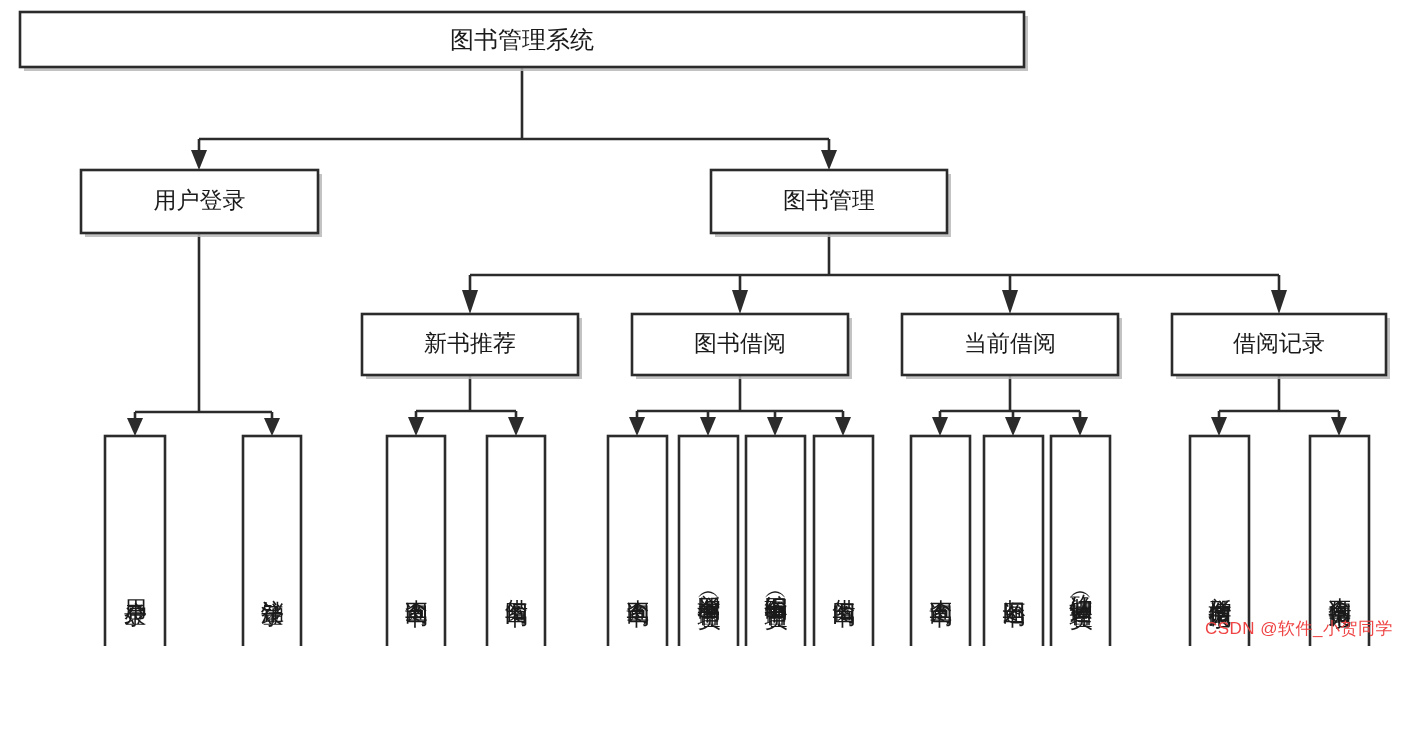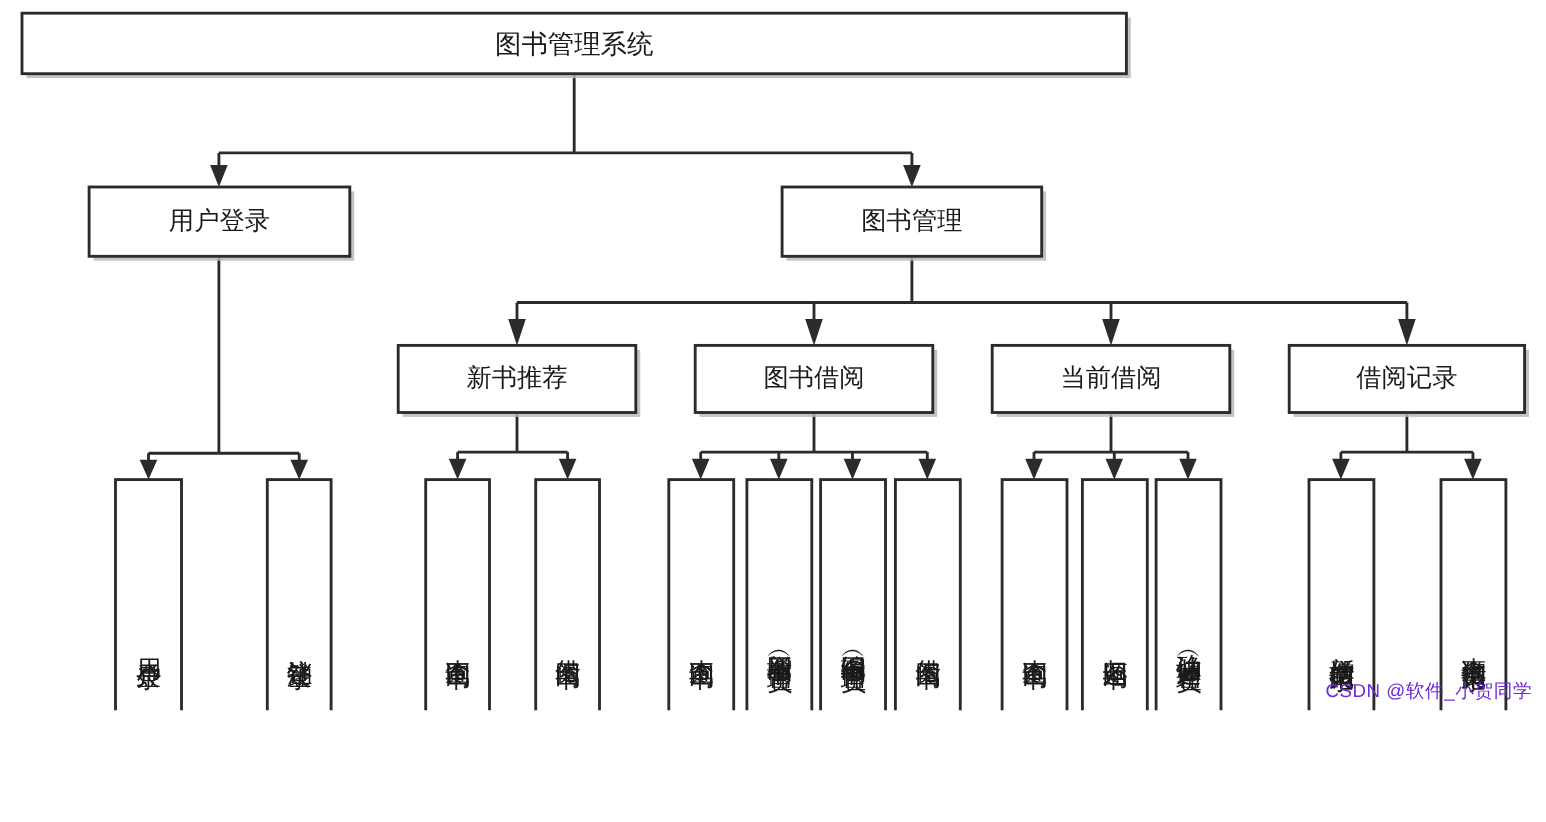--- a/index.html
+++ b/index.html
@@ -77,21 +77,21 @@
     color: #1a1a1a;
     white-space: nowrap;
     text-align: center;
   }
   #watermark {
     position: absolute;
     right: 12px;
     bottom: 6px;
     font-family: "Liberation Sans", "DejaVu Sans", sans-serif;
     font-size: 17px;
-    color: #6d28d9;
+    color: #ef4444;
     letter-spacing: 0.5px;
     user-select: none;
     white-space: nowrap;
   }
 </style>
 </head>
 <body>
 
 <div id="diagram-root">
 

